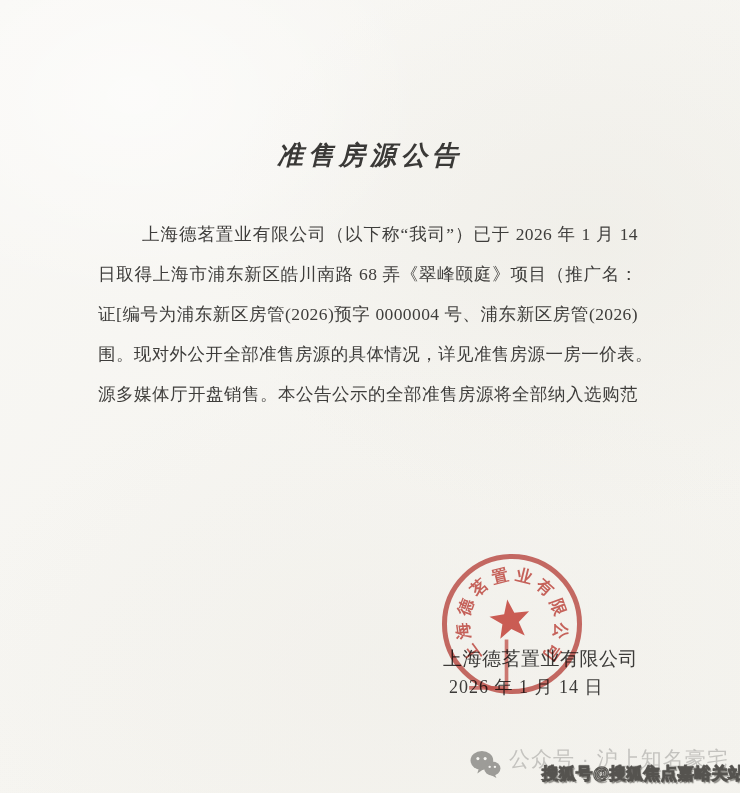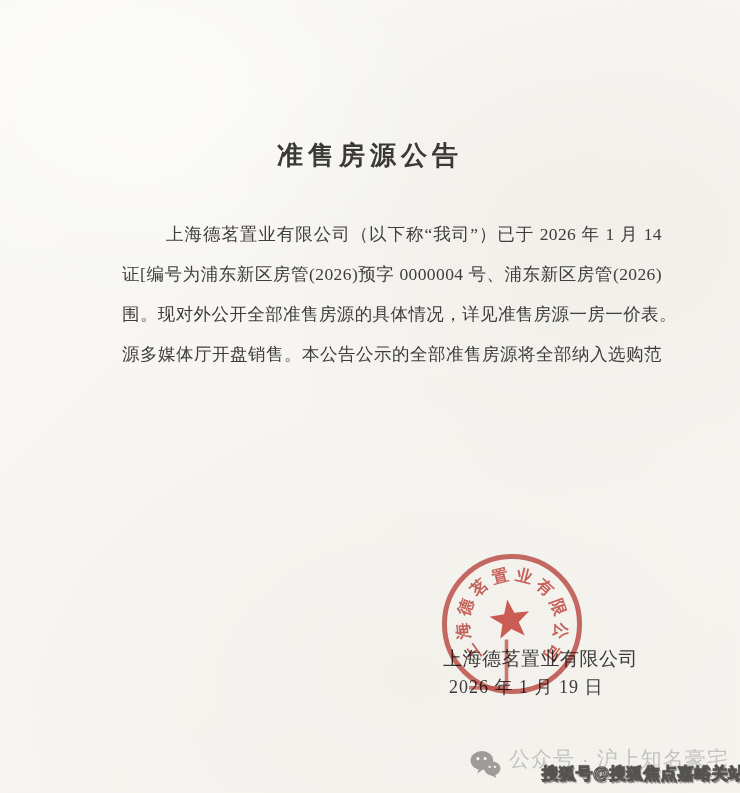--- a/index.html
+++ b/index.html
@@ -17,27 +17,27 @@
       radial-gradient(ellipse 500px 380px at 80% 30%, rgba(235,233,226,.5), rgba(235,233,226,0) 75%),
       radial-gradient(ellipse 600px 420px at 55% 85%, rgba(238,236,230,.45), rgba(238,236,230,0) 75%),
       linear-gradient(135deg, #f9f8f5 0%, #f6f5f1 45%, #f4f3ee 100%);
   }
 
   .doc-title {
     position: absolute; top: 138px; left: 0; width: 740px;
     margin: 0; text-align: center;
     font-size: 26px; font-weight: 600; letter-spacing: 5px;
     color: #3a3937;
+    font-style: italic;
   }
 
   .doc-body {
     position: absolute; top: 214px; left: 98px; width: 540px;
     color: #3e3d3b;
     font-size: 17.5px;
-    margin-left: 24px;
   }
   .doc-line {
     height: 40px; line-height: 40px;
     text-align: justify; text-align-last: justify;
     white-space: nowrap;
     letter-spacing: 0.4px;
   }
   .doc-line.first { padding-left: 44px; }
 
   .sig-company {
@@ -90,27 +90,28 @@
 </style>
 </head>
 <body>
 
 <div class="page">
 
   <h1 class="doc-title">准售房源公告</h1>
 
   <div class="doc-body">
     <div class="doc-line first">上海德茗置业有限公司（以下称“我司”）已于 2026 年 1 月 14</div>
+    <div class="doc-line">日取得上海市浦东新区皓川南路 68 弄《翠峰颐庭》项目（推广名：</div>
     <div class="doc-line">证[编号为浦东新区房管(2026)预字 0000004 号、浦东新区房管(2026)</div>
     <div class="doc-line">围。现对外公开全部准售房源的具体情况，详见准售房源一房一价表。</div>
     <div class="doc-line">源多媒体厅开盘销售。本公告公示的全部准售房源将全部纳入选购范</div>
   </div>
 
   <div class="sig-company">上海德茗置业有限公司</div>
-  <div class="sig-date">2026 年 1 月 19 日</div>
+  <div class="sig-date">2026 年 1 月 14 日</div>
 
   <svg class="seal" viewBox="0 0 160 160" aria-hidden="true">
     <circle cx="80" cy="80" r="74" fill="none" stroke="#c0453f" stroke-width="5.5" opacity="0.85"></circle>
     <g fill="#c4423b" font-size="18" text-anchor="middle" opacity="0.88">
       <text x="80" y="32" transform="rotate(-126,80,80)">上</text>
       <text x="80" y="32" transform="rotate(-98,80,80)">海</text>
       <text x="80" y="32" transform="rotate(-70,80,80)">德</text>
       <text x="80" y="32" transform="rotate(-42,80,80)">茗</text>
       <text x="80" y="32" transform="rotate(-14,80,80)">置</text>
       <text x="80" y="32" transform="rotate(14,80,80)">业</text>

